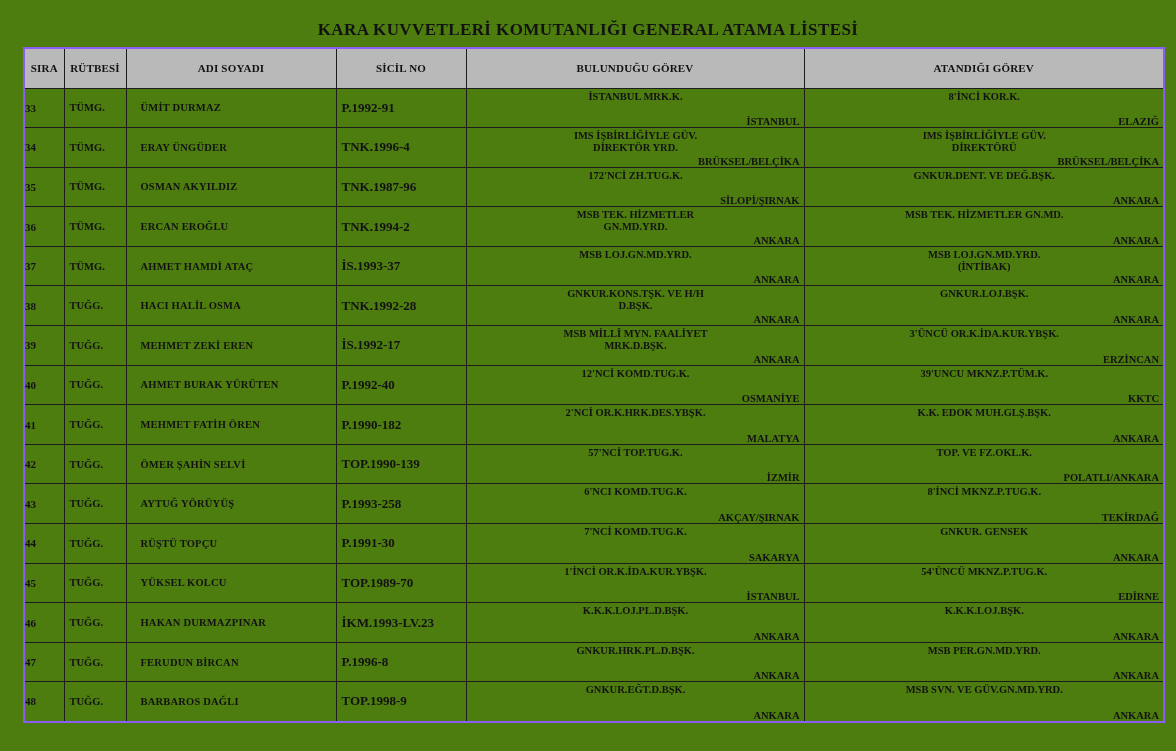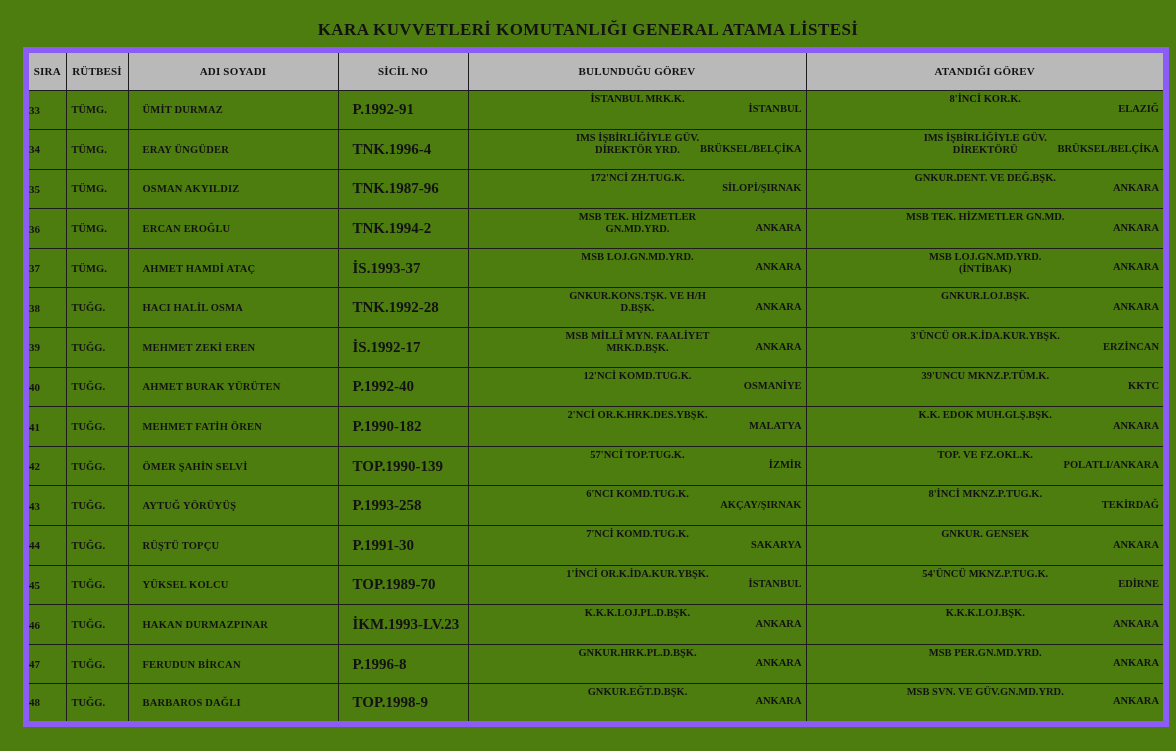--- a/index.html
+++ b/index.html
@@ -28,41 +28,41 @@
   table.atama col.c-adi    { width: 210px; }
   table.atama col.c-sicil  { width: 130px; }
   table.atama col.c-bul    { width: 338px; }
   table.atama col.c-ata    { width: 360px; }
   table.atama th, table.atama td {
     border: 1.6px solid #1c1c1c;
     font-weight: bold;
     vertical-align: middle;
     overflow: hidden;
   }
-  table.atama { border: 6px solid #8b5cf6; }
+  table.atama { border: 2px solid #8b5cf6; }
   thead th {
     background: #b9b9b9;
     height: 40px;
     font-size: 11px;
     text-align: center;
     letter-spacing: 0.2px;
   }
   tbody tr { height: 39.6px; }
   td.sira { font-size: 11px; }
   td.rutbe { font-size: 10.5px; padding-left: 5px; }
   td.adi  { font-size: 10.5px; padding-left: 14px; letter-spacing: 0.2px; }
-  td.sicil { font-size: 15px; padding-left: 14px; }
+  td.sicil { font-size: 13px; padding-left: 5px; }
   td.gorev-cell { position: relative; text-align: center; }
   td.gorev-cell .gorev {
     position: absolute; top: 2px; left: 5px; right: 4px;
     font-size: 10.5px; line-height: 1.12;
     white-space: pre-line;
   }
   td.gorev-cell .yer {
-    position: absolute; bottom: 15px; right: 4px;
+    position: absolute; bottom: 0; right: 4px;
     font-size: 10.5px;
     padding-left: 37px;
   }
 </style>
 </head>
 <body>
 
 <div class="page">
   <div class="doc-title">KARA KUVVETLERİ KOMUTANLIĞI GENERAL ATAMA LİSTESİ</div>
 

